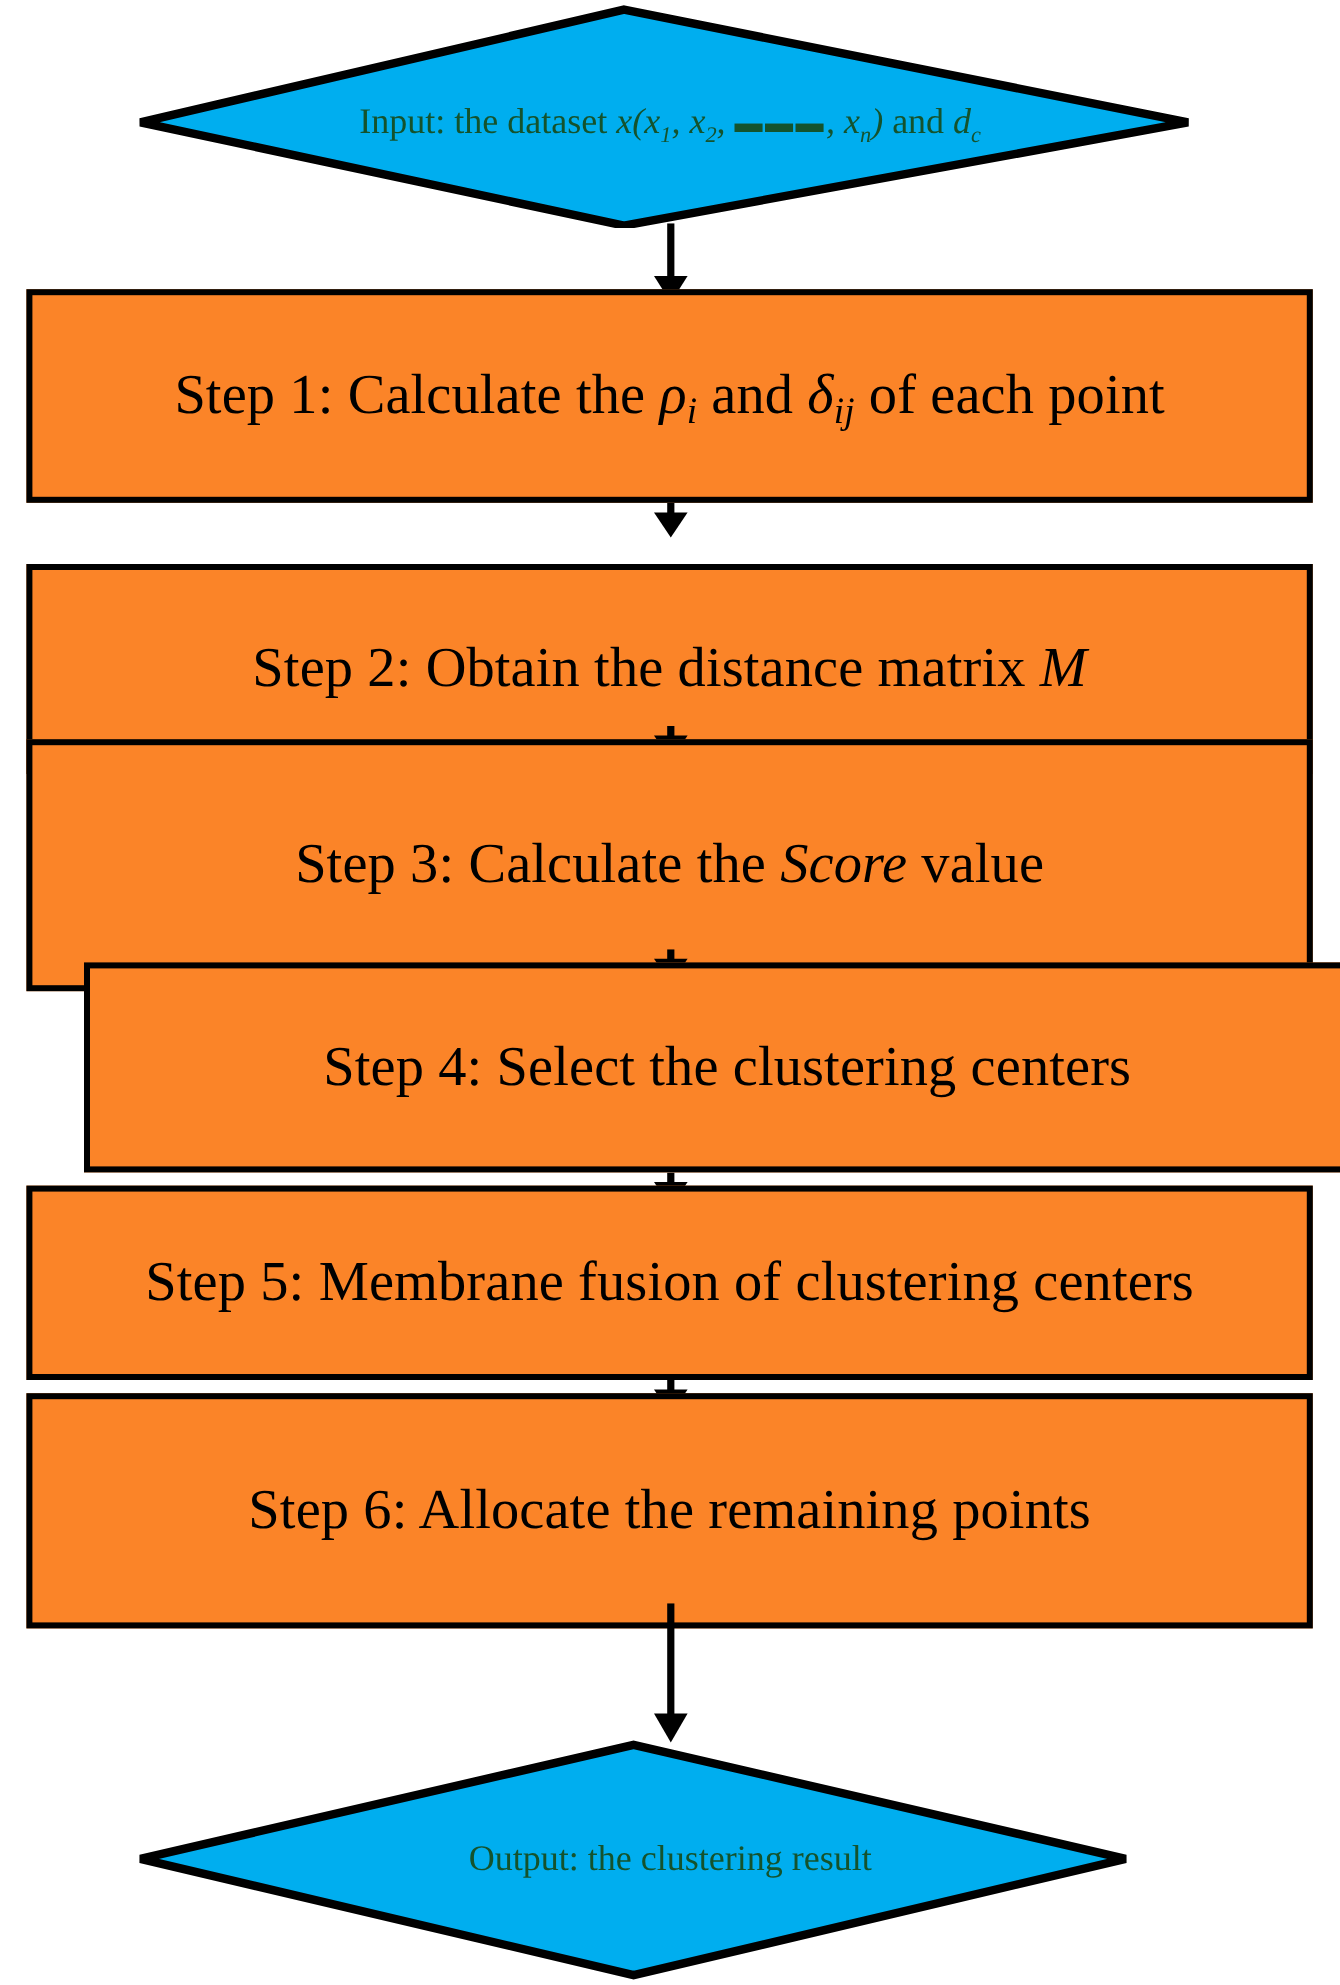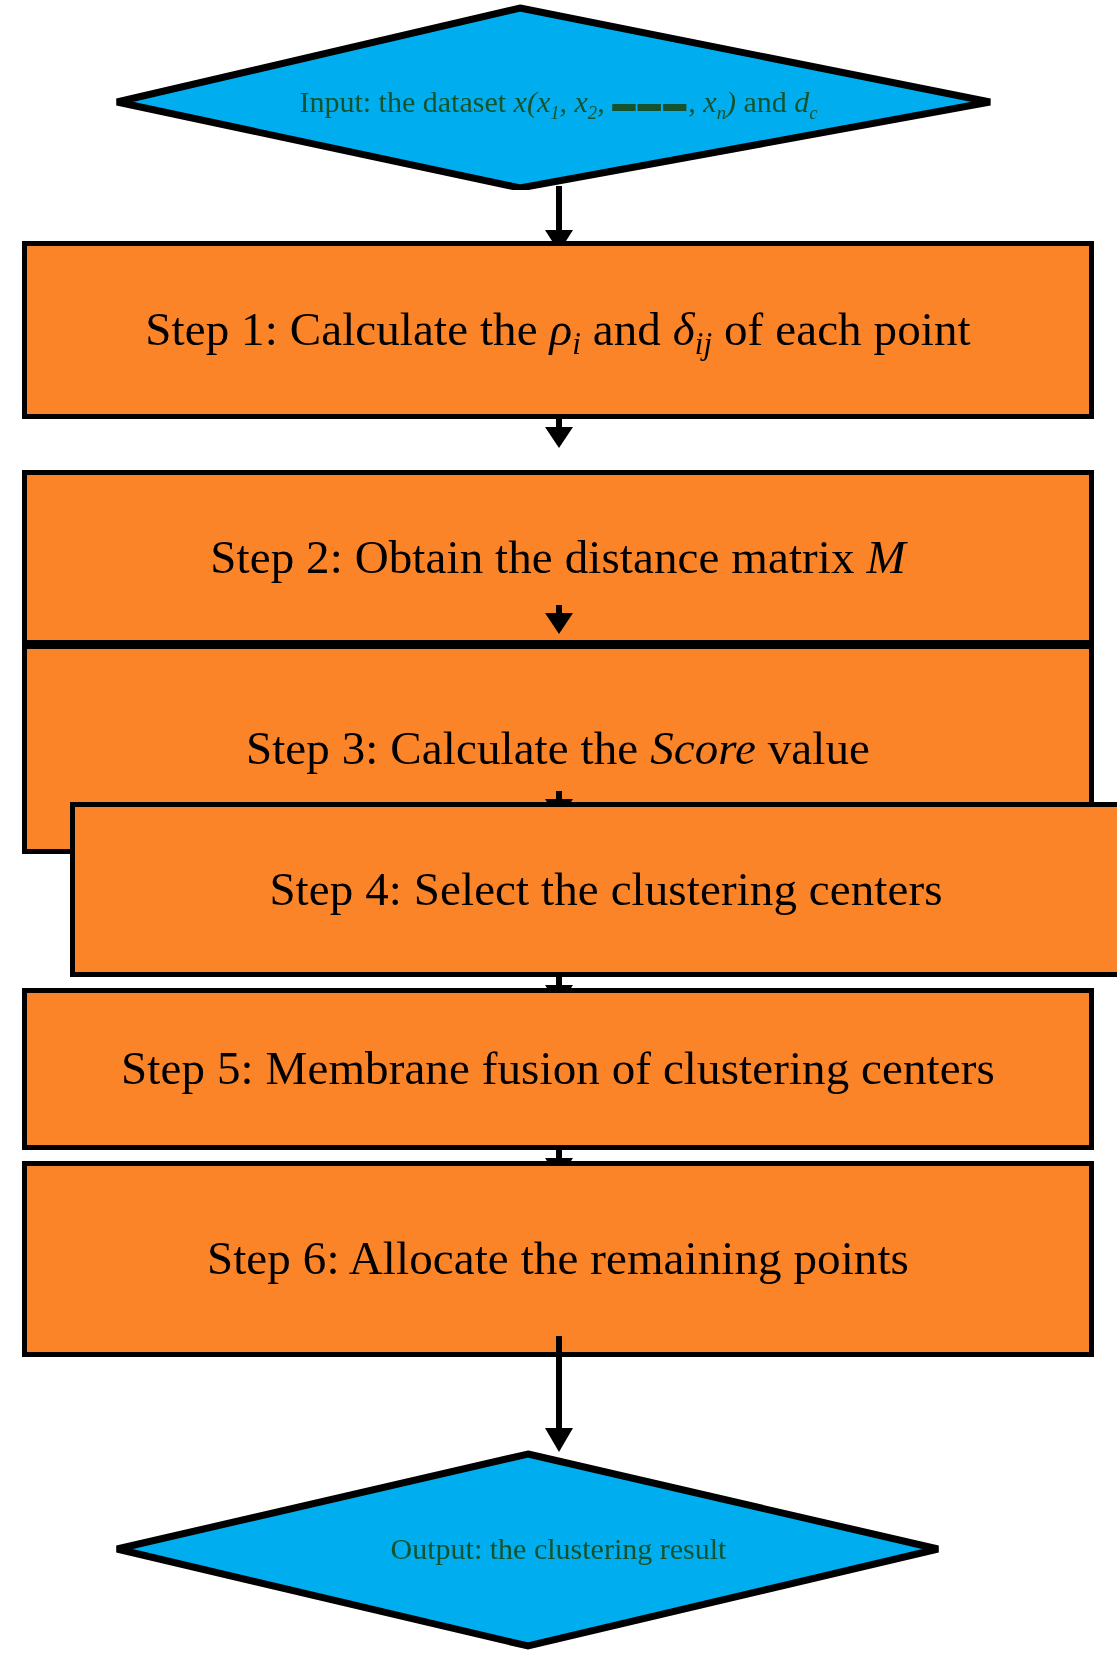--- a/index.html
+++ b/index.html
@@ -133,21 +133,21 @@
     </div>
   </div>
 
   <div class="arrow" style="top:605px; height:30px;">
     <svg width="40" height="30" viewBox="0 0 40 30" aria-hidden="true">
       <line x1="20" y1="0" x2="20" y2="14" stroke="#000000" stroke-width="6"></line>
       <polygon points="6,8 34,8 20,29" fill="#000000"></polygon>
     </svg>
   </div>
 
-  <div class="proc-box" style="top:644px; height:210px;text-align:right;">
+  <div class="proc-box" style="top:616px; height:210px;text-align:right;">
     <div class="proc-label">
       <span>Step 3: Calculate the </span><span class="it">Score</span><span> value</span>
     </div>
   </div>
 
   <div class="arrow" style="top:791px; height:30px;">
     <svg width="40" height="30" viewBox="0 0 40 30" aria-hidden="true">
       <line x1="20" y1="0" x2="20" y2="14" stroke="#000000" stroke-width="6"></line>
       <polygon points="6,8 34,8 20,29" fill="#000000"></polygon>
     </svg>

